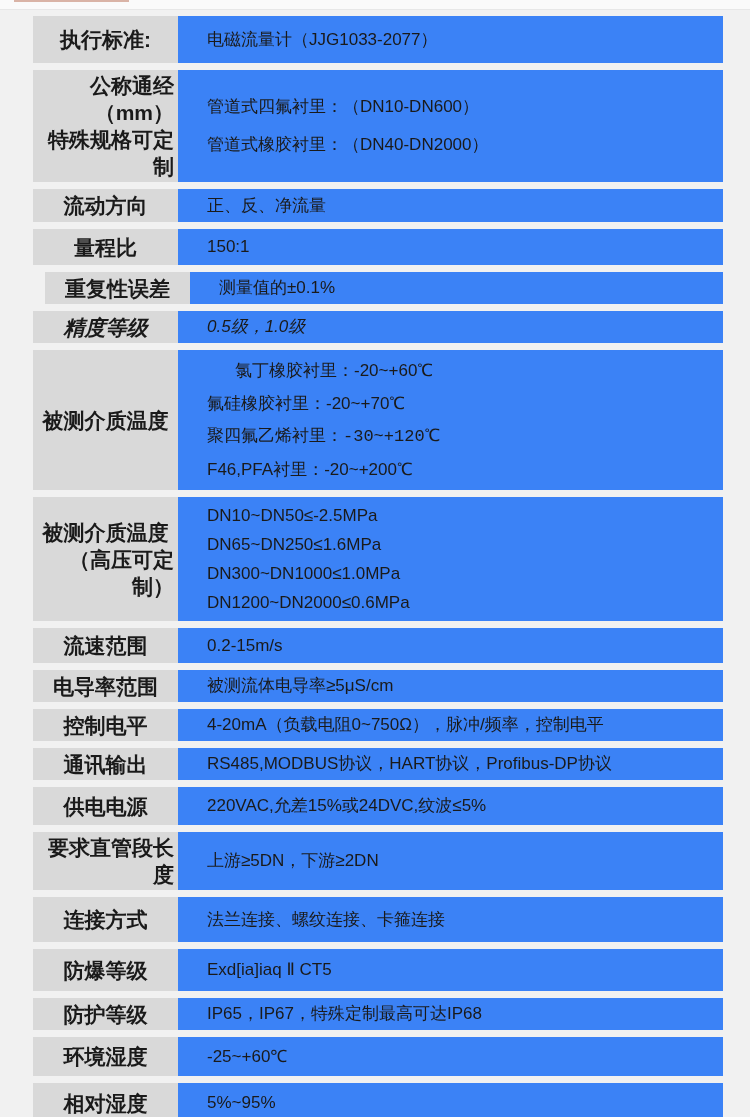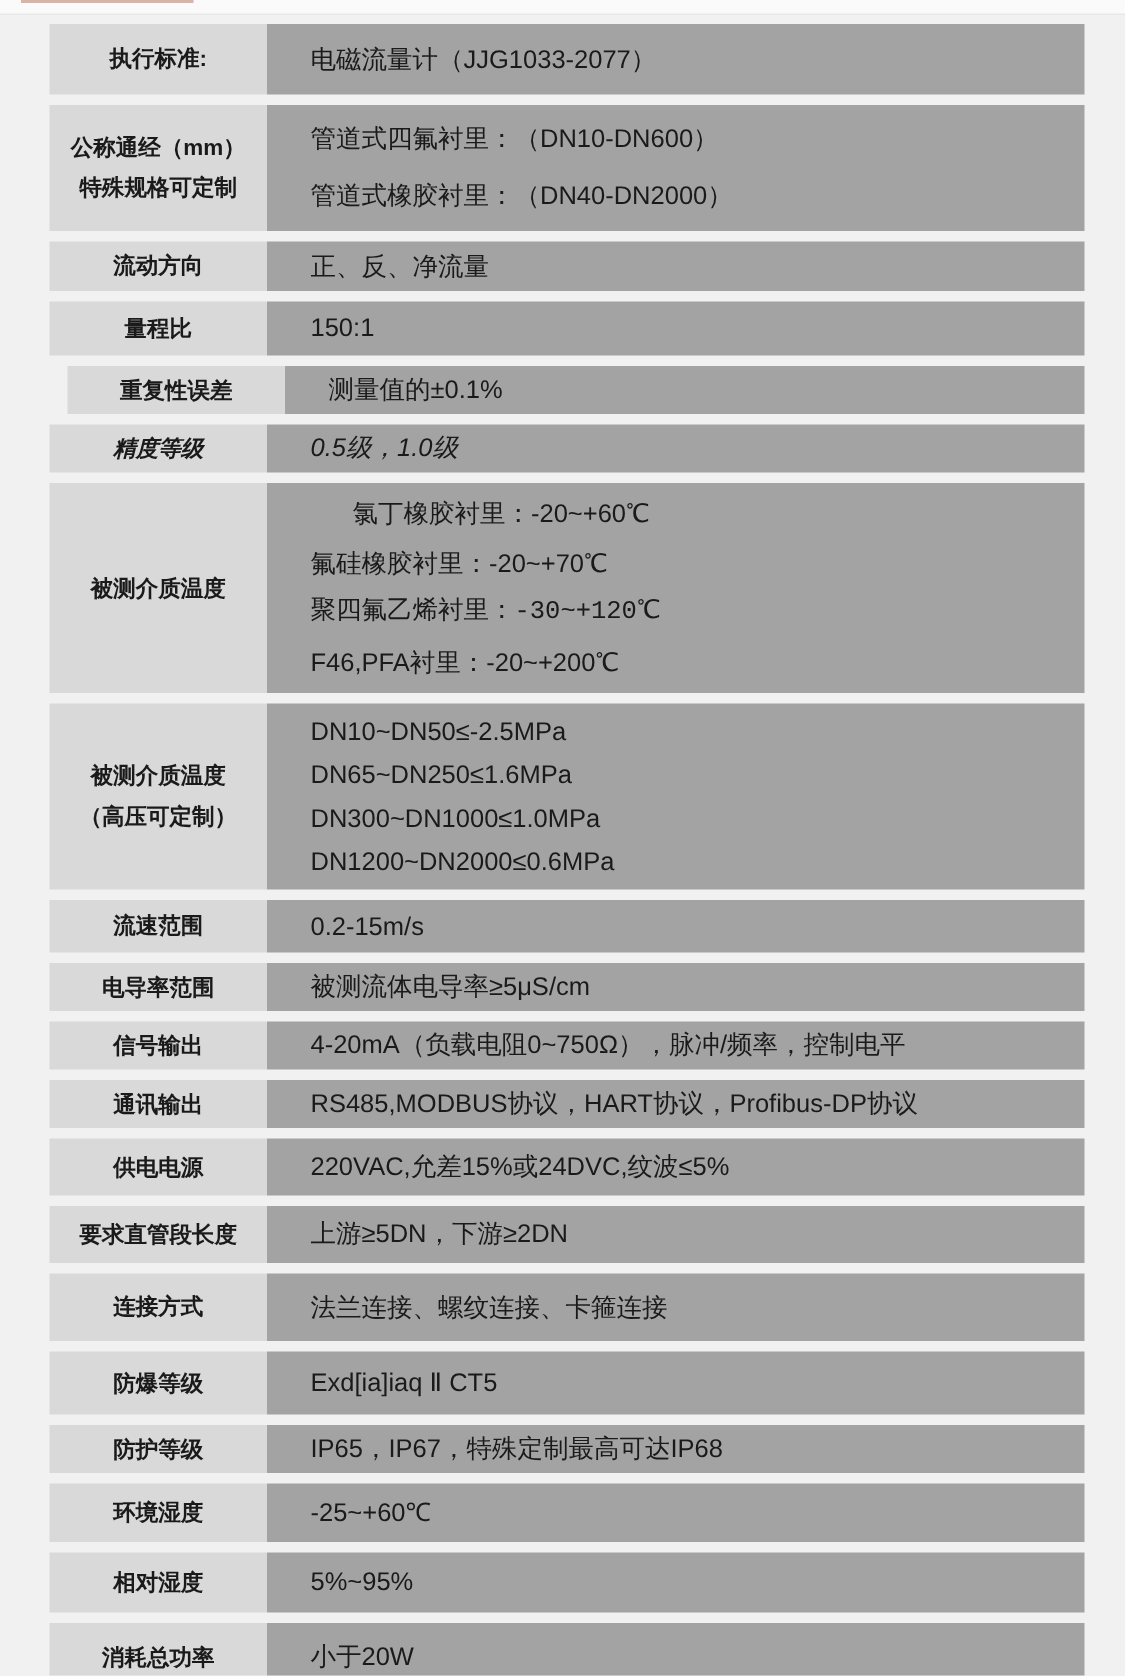--- a/index.html
+++ b/index.html
@@ -47,30 +47,30 @@
   .label {
     width: 145px;
     flex: 0 0 145px;
     background: #d9d9d9;
     display: flex;
     flex-direction: column;
     justify-content: center;
     align-items: center;
     text-align: right;
     font-weight: 600;
-    font-size: 15px;
+    font-size: 21px;
     line-height: 27px;
     padding: 2px 4px;
   }
   .row:first-child .label {
     font-weight: 700;
   }
   .value {
     flex: 1 1 auto;
-    background: #a3a3a3;
+    background: #3b82f6;
     display: flex;
     flex-direction: column;
     justify-content: center;
     padding: 4px 10px 4px 29px;
     font-size: 17px;
   }
   .value-line {
     line-height: 24px;
     white-space: nowrap;
   }
@@ -169,21 +169,21 @@
     <div class="row" style="min-height: 31px;">
       <div class="cell label">
         <div class="label-line">电导率范围</div>
       </div>
       <div class="cell value">
         <div class="value-line">被测流体电导率≥5μS/cm</div>
       </div>
     </div>
     <div class="row" style="min-height: 31px;">
       <div class="cell label">
-        <div class="label-line">信号输出</div>
+        <div class="label-line">控制电平</div>
       </div>
       <div class="cell value">
         <div class="value-line">4-20mA（负载电阻0~750Ω），脉冲/频率，控制电平</div>
       </div>
     </div>
     <div class="row" style="min-height: 31px;">
       <div class="cell label">
         <div class="label-line">通讯输出</div>
       </div>
       <div class="cell value">

